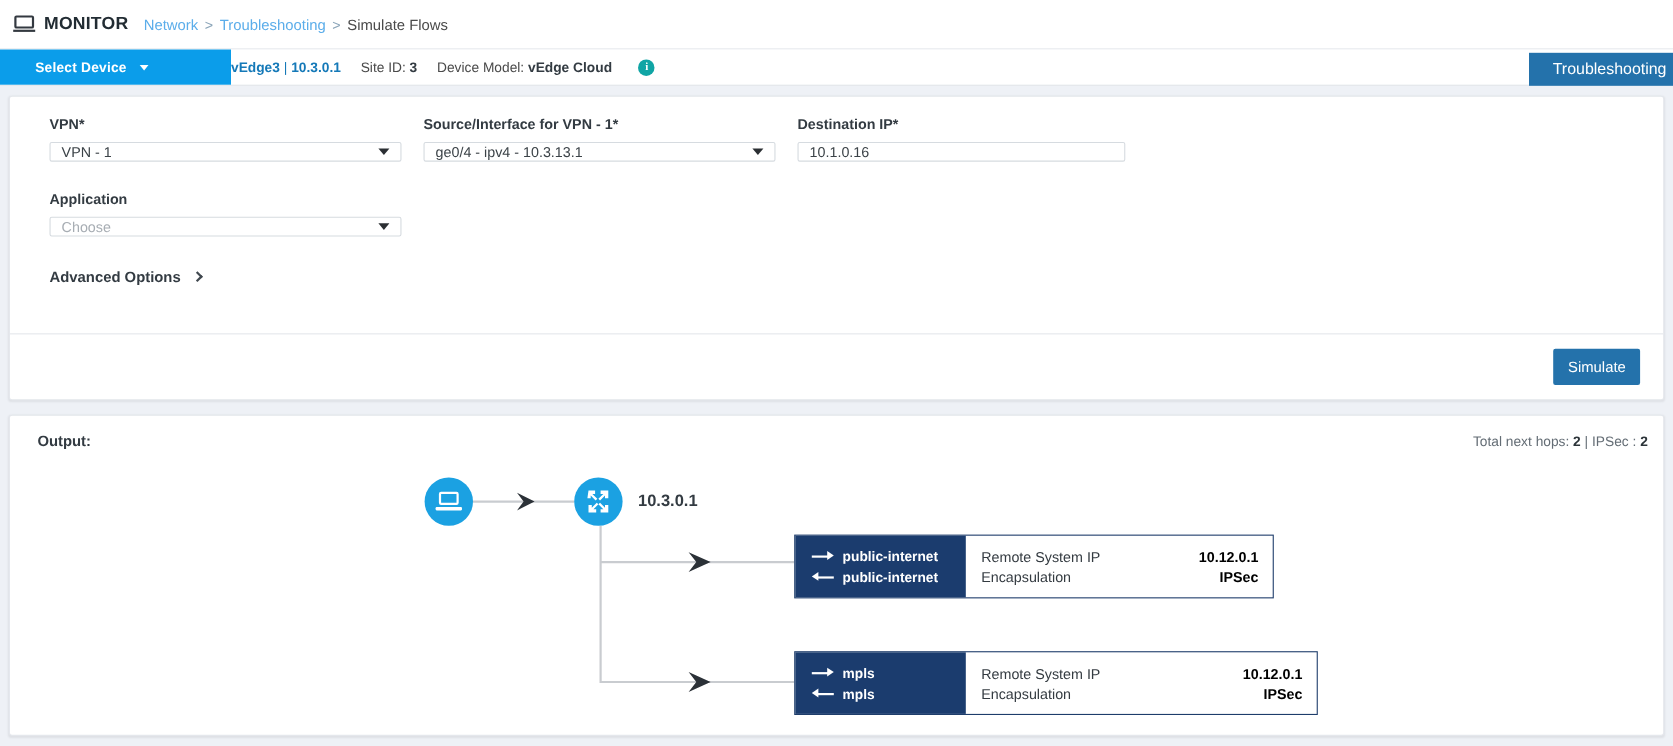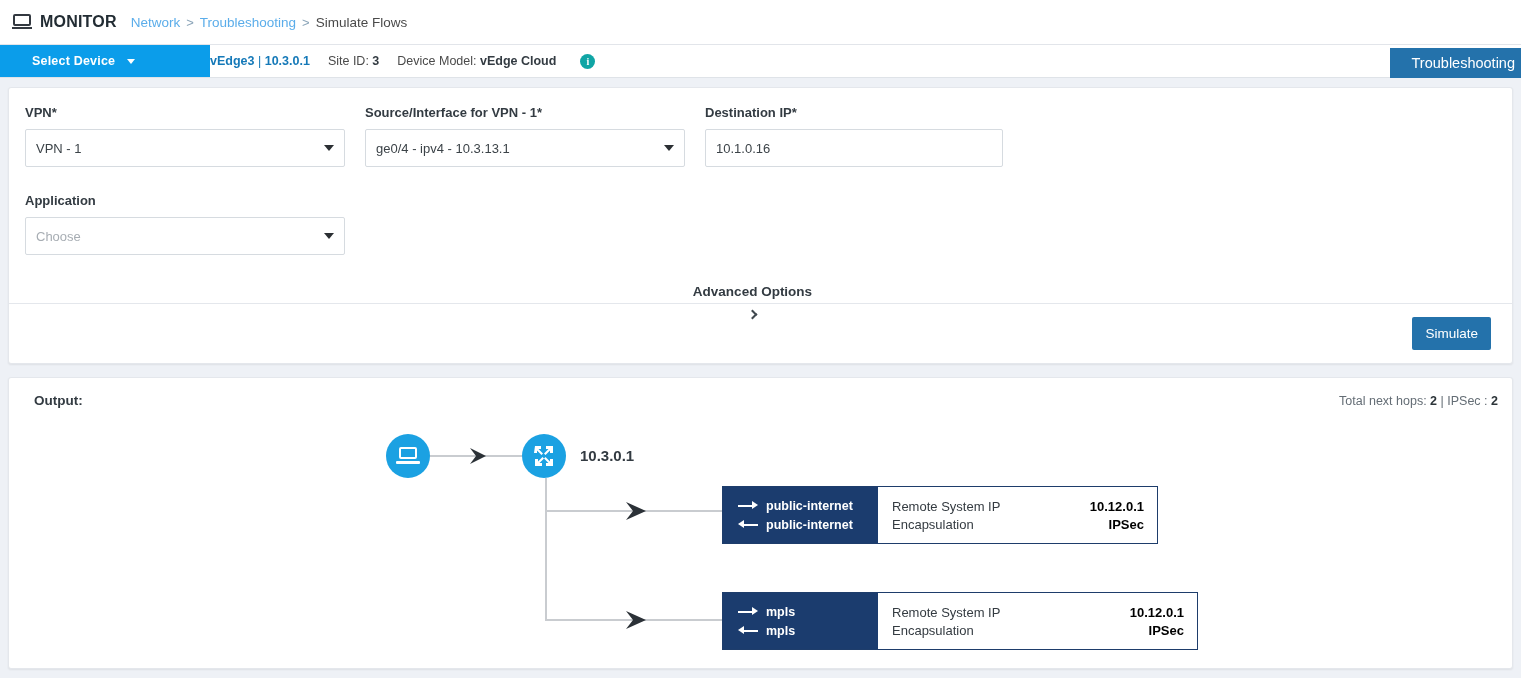--- a/index.html
+++ b/index.html
@@ -113,33 +113,33 @@
     background: #ffffff;
     border: 1px solid #e4e7ec;
     border-radius: 3px;
     box-shadow: 0 1px 2px rgba(0,0,0,.07);
   }
   .form-card {
     margin: 9px 8px 0 8px;
     height: 277px;
     position: relative;
   }
-  .form-body { padding: 17px 32px 0 16px; }
+  .form-body { padding: 17px 32px 0 36px; }
 
   .field-row { display: flex; }
   .field { width: 320px; margin-right: 20px; }
   .field.wide { width: 298px; }
   .field-label {
     font-size: 13px;
     font-weight: bold;
     color: #333b42;
     margin-bottom: 9px;
   }
   .ctrl {
-    height: 38px;
+    height: 18px;
     border: 1px solid #d6dbe0;
     border-radius: 2px;
     background: #ffffff;
     display: flex;
     align-items: center;
     padding: 0 10px;
     font-size: 13px;
     color: #3c4348;
     position: relative;
   }
@@ -149,21 +149,21 @@
     width: 0; height: 0;
     border-left: 5px solid transparent;
     border-right: 5px solid transparent;
     border-top: 6px solid #2b2f33;
   }
 
   .row2 { margin-top: 26px; }
   .adv {
     margin-top: 29px;
     display: flex; align-items: center; gap: 12px;
-    font-size: 13.5px; font-weight: bold; color: #333b42; flex-direction: column;
+    font-size: 13.5px; font-weight: bold; color: #333b42;
   }
   .adv .chev {
     display: inline-block;
     width: 7px; height: 7px;
     border-top: 2px solid #40484f;
     border-right: 2px solid #40484f;
     transform: rotate(45deg);
   }
 
   .form-footer {

